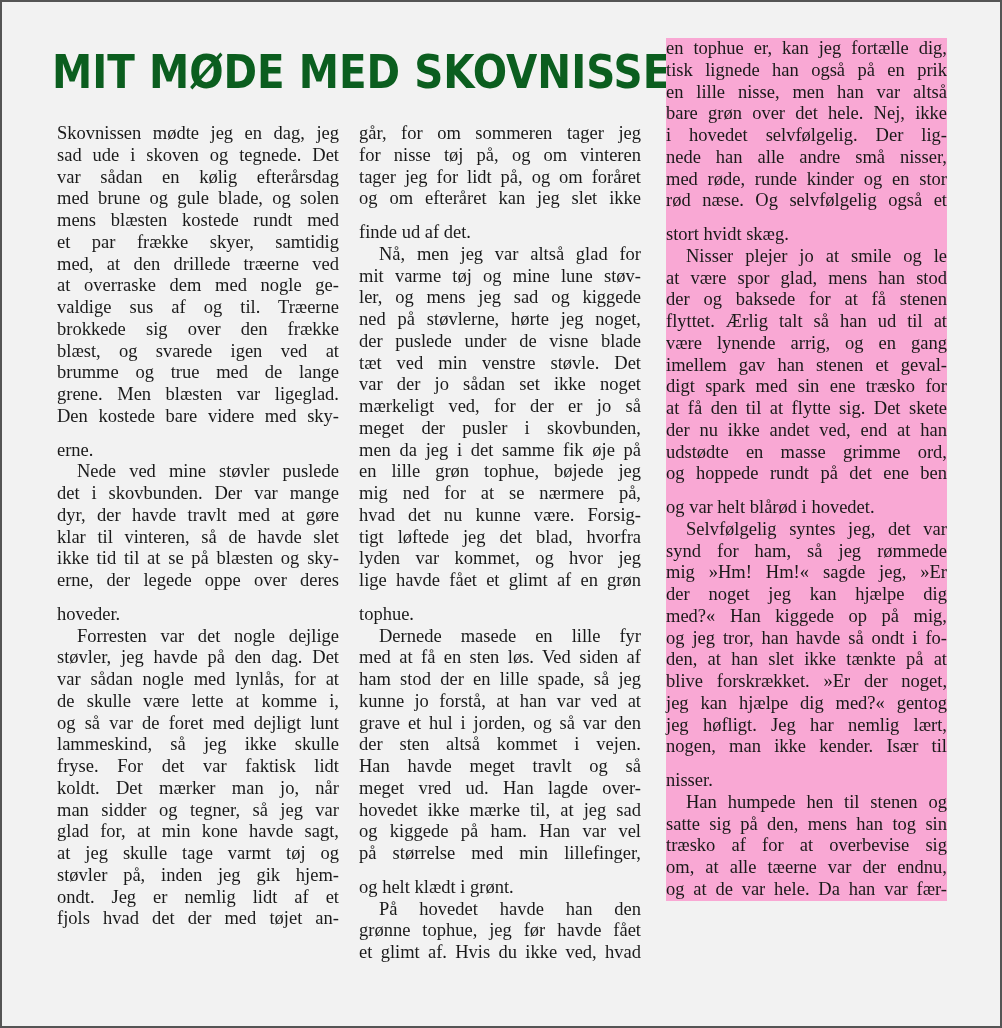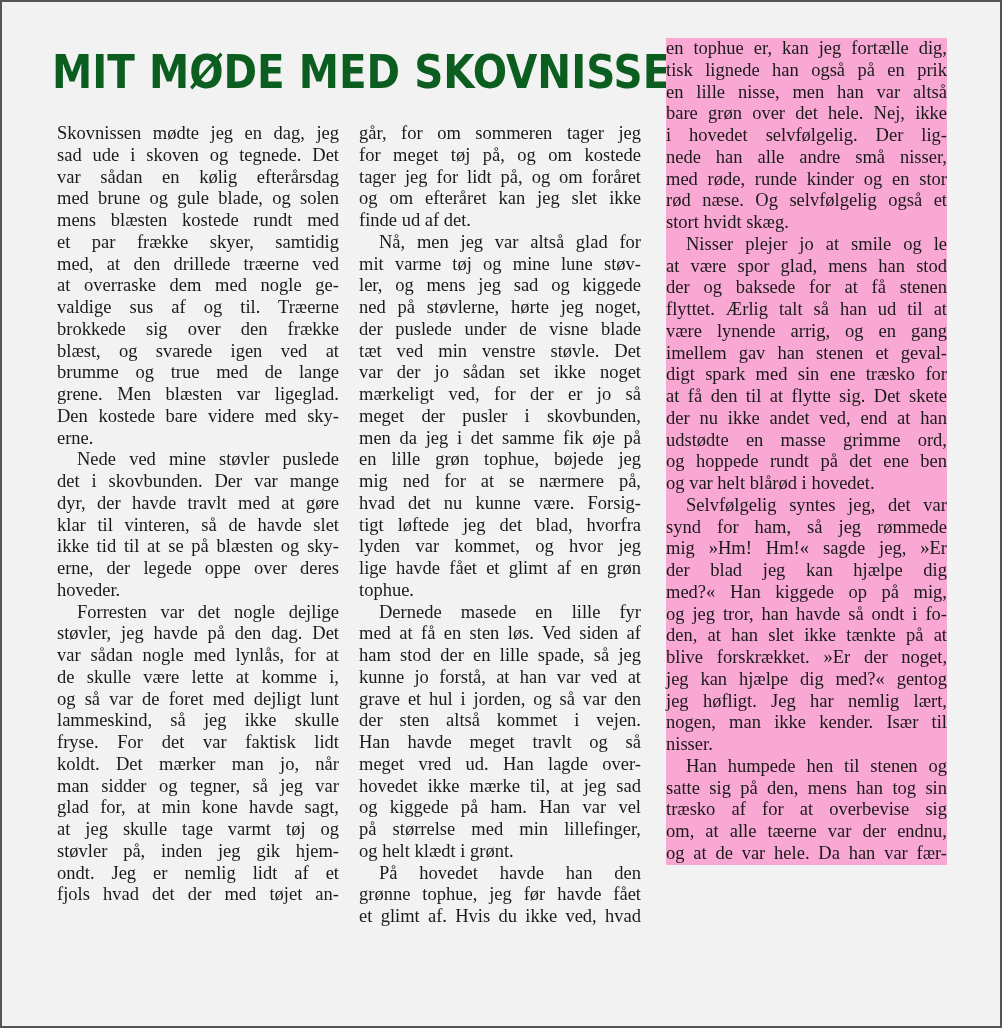--- a/index.html
+++ b/index.html
@@ -36,21 +36,21 @@
       line-height: 21.75px;
       color: #1a1a1a;
     }
     .col .line {
       display: block;
       white-space: nowrap;
       text-align: justify;
       text-align-last: justify;
       height: 21.75px;
     }
-    .col .line.last { text-align-last: left; }
+    .col .line.last { text-align-last: left; margin-top: 12px; }
     .col .line.indent { padding-left: 20px; }
     #col1 { left: 55px; top: 121px; width: 282px; }
     #col2 { left: 357px; top: 121px; width: 282px; }
     #col3 { left: 664px; top: 36px; width: 281px; background: #f9a8d4; }
   </style>
 </head>
 <body>
 
 <div class="frame">
   <div class="title" style="color: rgb(11, 94, 31);">MIT MØDE MED SKOVNISSEN</div>
@@ -87,21 +87,21 @@
       <span class="line">koldt. Det mærker man jo, når</span>
       <span class="line">man sidder og tegner, så jeg var</span>
       <span class="line">glad for, at min kone havde sagt,</span>
       <span class="line">at jeg skulle tage varmt tøj og</span>
       <span class="line">støvler på, inden jeg gik hjem-</span>
       <span class="line">ondt. Jeg er nemlig lidt af et</span>
       <span class="line">fjols hvad det der med tøjet an-</span>
     </div>
   <div class="col" id="col2">
       <span class="line">går, for om sommeren tager jeg</span>
-      <span class="line">for meget tøj på, og om kostede</span>
+      <span class="line">for nisse tøj på, og om vinteren</span>
       <span class="line">tager jeg for lidt på, og om foråret</span>
       <span class="line">og om efteråret kan jeg slet ikke</span>
       <span class="line last">finde ud af det.</span>
       <span class="line indent">Nå, men jeg var altså glad for</span>
       <span class="line">mit varme tøj og mine lune støv-</span>
       <span class="line">ler, og mens jeg sad og kiggede</span>
       <span class="line">ned på støvlerne, hørte jeg noget,</span>
       <span class="line">der puslede under de visne blade</span>
       <span class="line">tæt ved min venstre støvle. Det</span>
       <span class="line">var der jo sådan set ikke noget</span>
@@ -149,21 +149,21 @@
       <span class="line">imellem gav han stenen et geval-</span>
       <span class="line">digt spark med sin ene træsko for</span>
       <span class="line">at få den til at flytte sig. Det skete</span>
       <span class="line">der nu ikke andet ved, end at han</span>
       <span class="line">udstødte en masse grimme ord,</span>
       <span class="line">og hoppede rundt på det ene ben</span>
       <span class="line last">og var helt blårød i hovedet.</span>
       <span class="line indent">Selvfølgelig syntes jeg, det var</span>
       <span class="line">synd for ham, så jeg rømmede</span>
       <span class="line">mig »Hm! Hm!« sagde jeg, »Er</span>
-      <span class="line">der blad jeg kan hjælpe dig</span>
+      <span class="line">der noget jeg kan hjælpe dig</span>
       <span class="line">med?« Han kiggede op på mig,</span>
       <span class="line">og jeg tror, han havde så ondt i fo-</span>
       <span class="line">den, at han slet ikke tænkte på at</span>
       <span class="line">blive forskrækket. »Er der noget,</span>
       <span class="line">jeg kan hjælpe dig med?« gentog</span>
       <span class="line">jeg høfligt. Jeg har nemlig lært,</span>
       <span class="line">nogen, man ikke kender. Især til</span>
       <span class="line last">nisser.</span>
       <span class="line indent">Han humpede hen til stenen og</span>
       <span class="line">satte sig på den, mens han tog sin</span>

